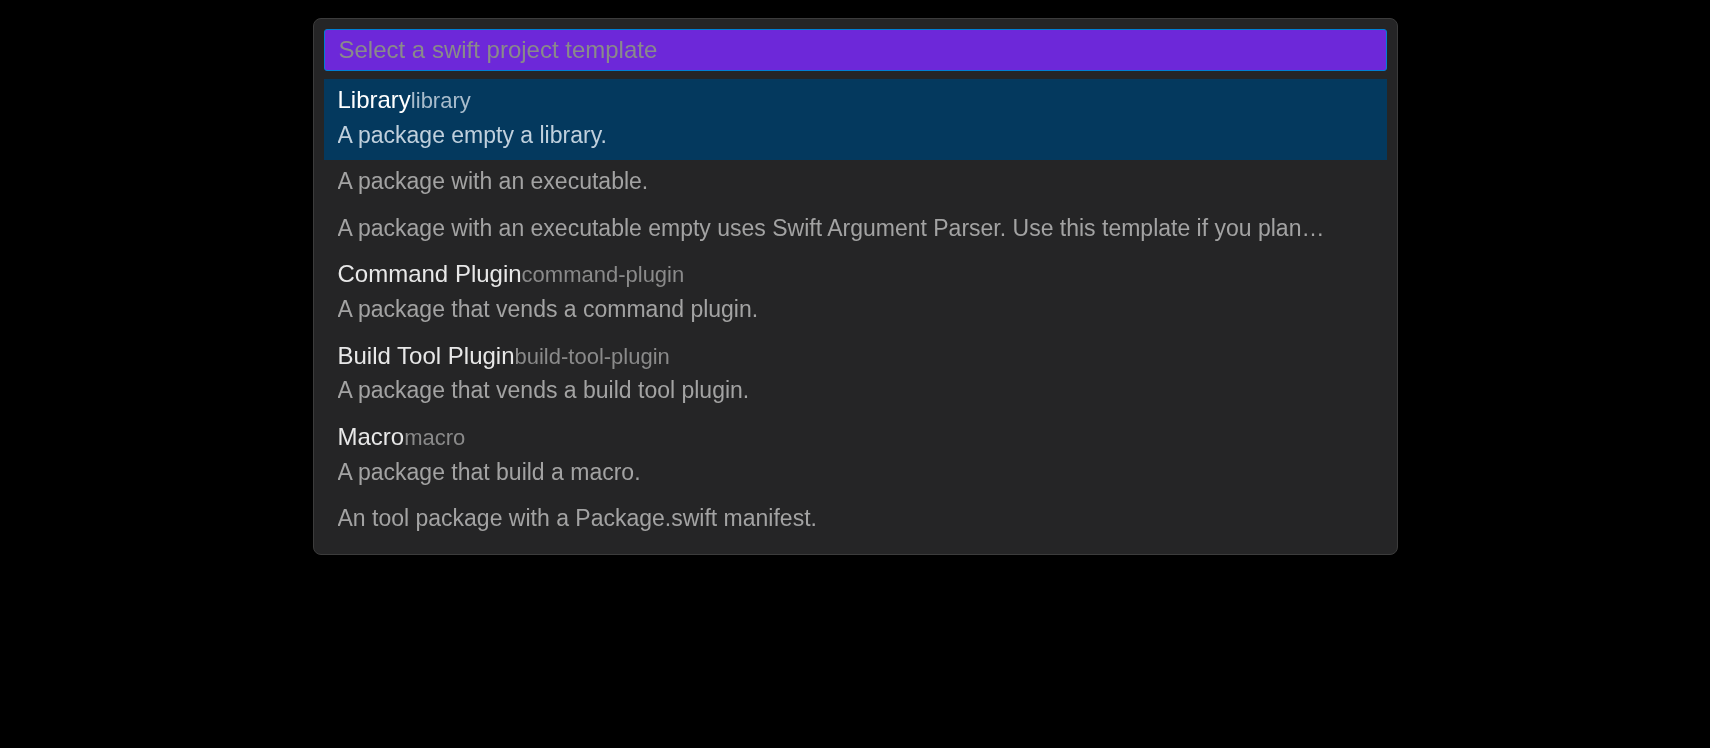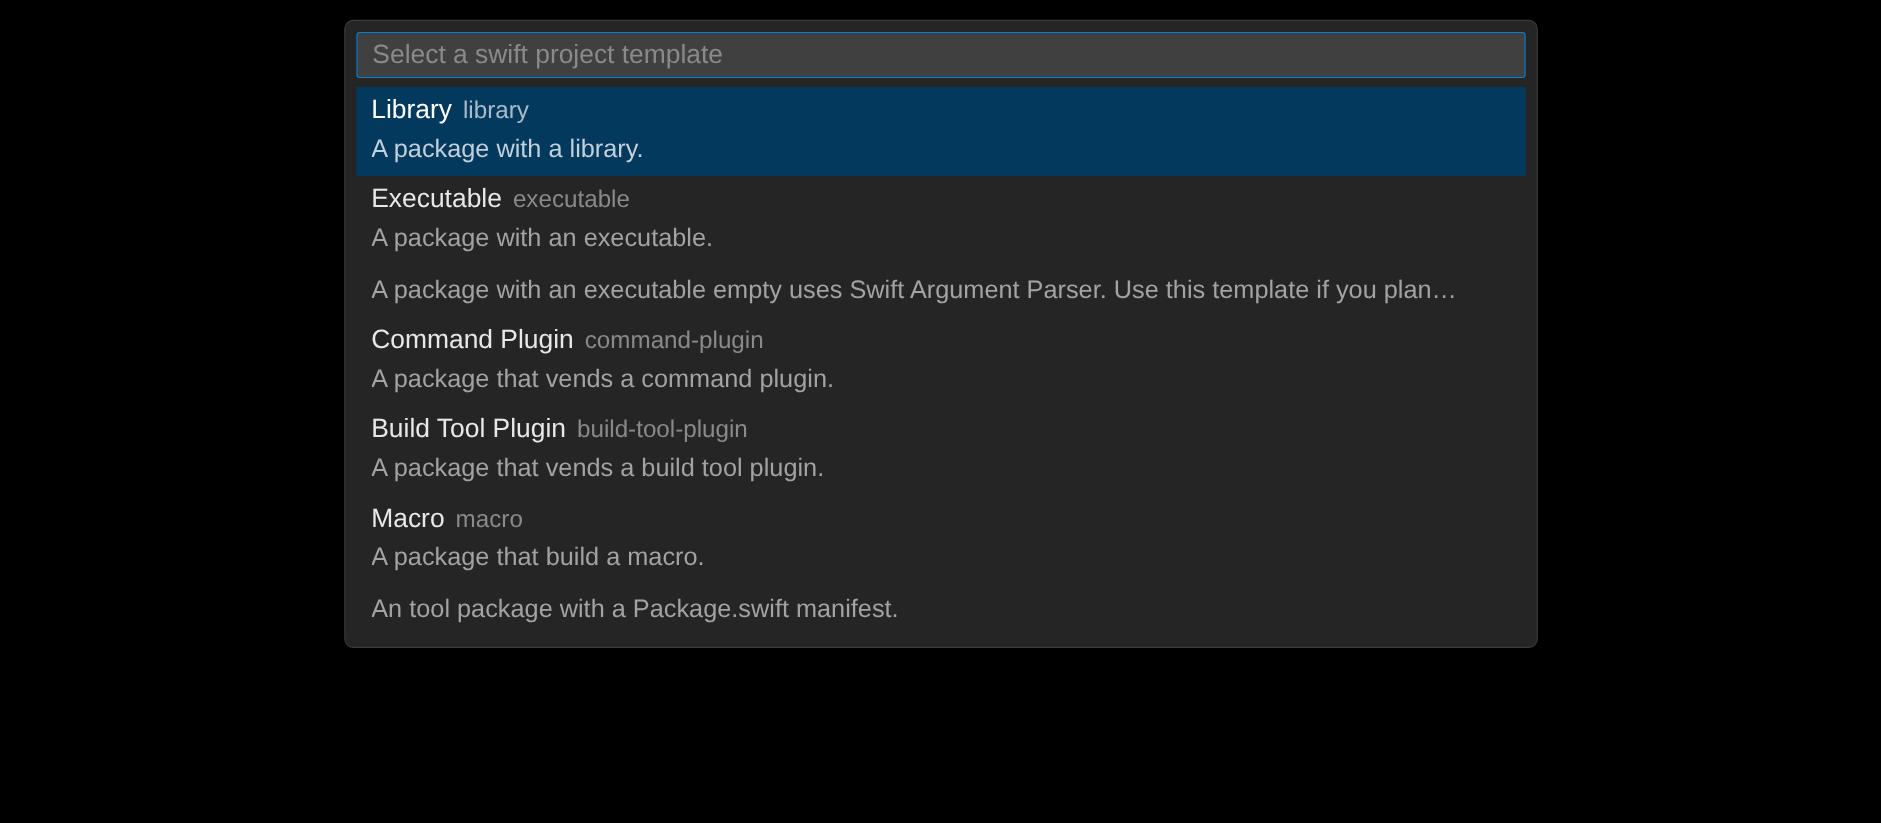--- a/index.html
+++ b/index.html
@@ -24,21 +24,21 @@
       border-radius: 8px;
       padding: 10px;
       box-shadow: 0 8px 30px rgba(0,0,0,0.5);
     }
     .input-wrapper {
       width: 100%;
     }
     .search-input {
       width: 100%;
       height: 42px;
-      background: #404040;
+      background: #6d28d9;
       border: 1px solid #007fd4;
       border-radius: 3px;
       outline: none;
       color: #cccccc;
       font-size: 24px;
       padding: 0 14px;
       font-family: inherit;
     }
     .search-input::placeholder {
       color: #8a8a8a;
@@ -49,21 +49,20 @@
     .list-item {
       padding: 4px 14px 8px 14px;
       cursor: pointer;
     }
     .list-item.selected {
       background: #04395e;
     }
     .item-header {
       display: flex;
       align-items: baseline;
-      gap: 10px;
       line-height: 1.45;
     }
     .item-label {
       color: #e8e8e8;
       font-size: 24px;
       font-weight: 400;
     }
     .item-id {
       color: #8a8a8a;
       font-size: 22px;
@@ -94,27 +93,23 @@
   <div class="input-wrapper">
     <input type="text" class="search-input" placeholder="Select a swift project template" style="">
   </div>
   <div class="list">
 
   <div class="list-item selected">
         <div class="item-header">
           <span class="item-label">Library</span>
           <span class="item-id">library</span>
         </div>
-        <div class="item-desc">A package with a library.</div>
+        <div class="item-desc">A package empty a library.</div>
       </div>
       <div class="list-item">
-        <div class="item-header">
-          <span class="item-label">Executable</span>
-          <span class="item-id">executable</span>
-        </div>
         <div class="item-desc">A package with an executable.</div>
       </div>
       <div class="list-item">
         <div class="item-desc">A package with an executable empty uses Swift Argument Parser. Use this template if you plan…</div>
       </div>
       <div class="list-item">
         <div class="item-header">
           <span class="item-label">Command Plugin</span>
           <span class="item-id">command-plugin</span>
         </div>

